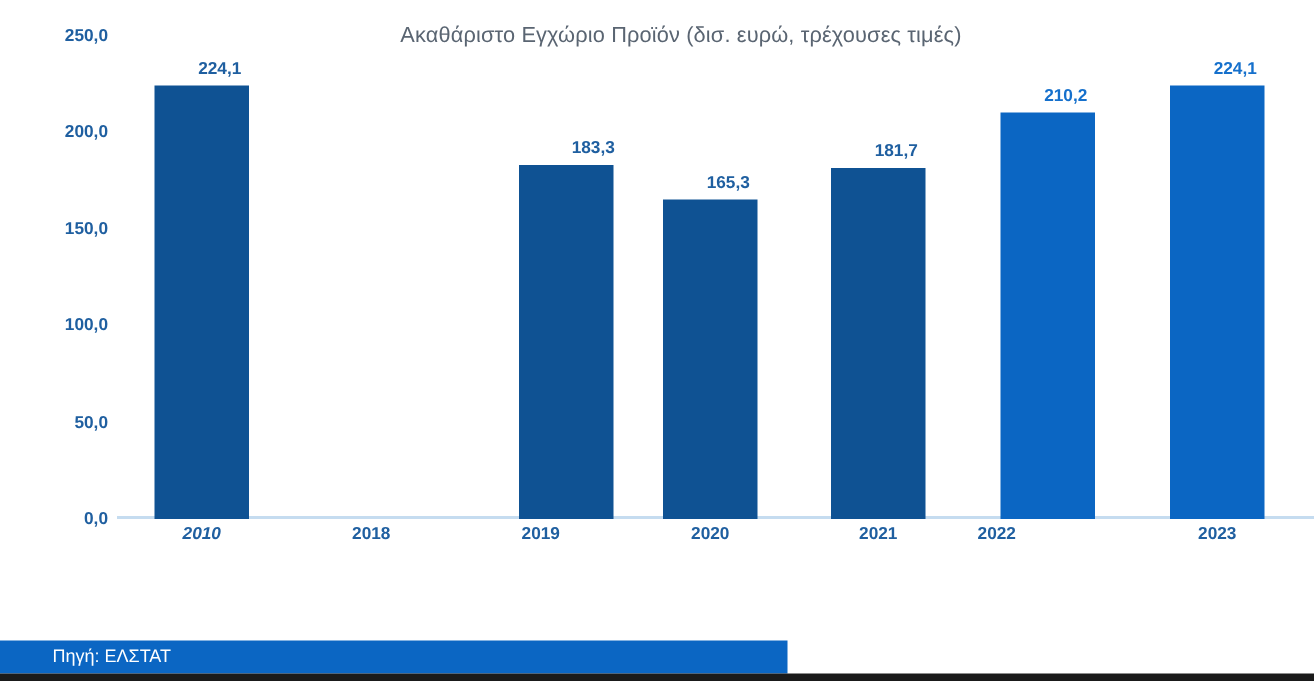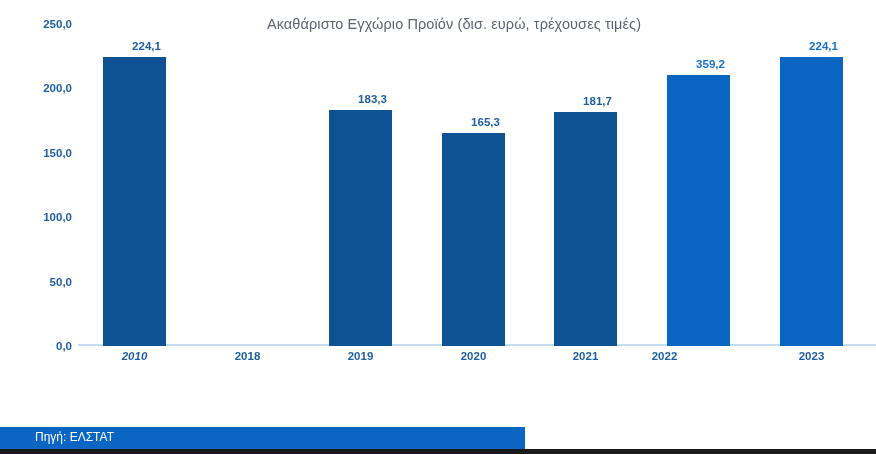--- a/index.html
+++ b/index.html
@@ -158,35 +158,35 @@
       <div class="ytick" style="top: 0px;">250,0</div>
     </div>
 
   <div id="axis-line"></div>
 
   <div id="plot">
       <div class="bar-slot" style="left: 25px; height: 322px;">
         <div class="bar dark" style="height: 288.641px;"></div>
         <div class="bar-label dark" style="bottom: 293.641px;">224,1</div>
       </div>
-      <div class="bar-slot" style="left: 251px; height: 322px;">
+      <div class="bar-slot" style="left: 268px; height: 322px; padding-left: 12px;">
         <div class="bar dark" style="height: 236.09px;"></div>
         <div class="bar-label dark" style="bottom: 241.09px;">183,3</div>
       </div>
       <div class="bar-slot" style="left: 364px; height: 322px;">
         <div class="bar dark" style="height: 212.906px;"></div>
         <div class="bar-label dark" style="bottom: 217.906px;">165,3</div>
       </div>
       <div class="bar-slot" style="left: 476px; height: 322px;">
         <div class="bar dark" style="height: 234.03px;"></div>
         <div class="bar-label dark" style="bottom: 239.03px;">181,7</div>
       </div>
       <div class="bar-slot" style="left: 589px; height: 322px;">
         <div class="bar bright" style="height: 270.738px;"></div>
-        <div class="bar-label bright" style="bottom: 275.738px;">359,2</div>
+        <div class="bar-label bright" style="bottom: 275.738px;">210,2</div>
       </div>
       <div class="bar-slot" style="left: 702px; height: 322px;">
         <div class="bar bright" style="height: 288.641px;"></div>
         <div class="bar-label bright" style="bottom: 293.641px;">224,1</div>
       </div>
     </div>
 
   <div id="caption">
     <br>
   </div>

